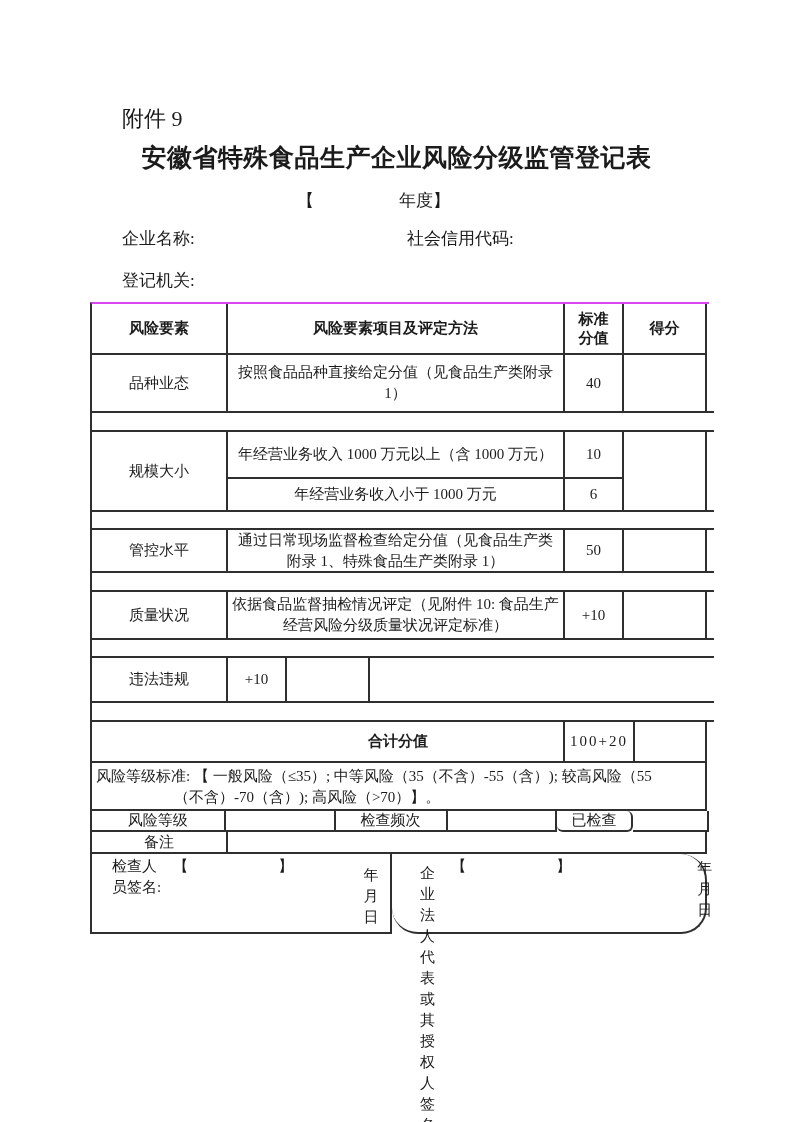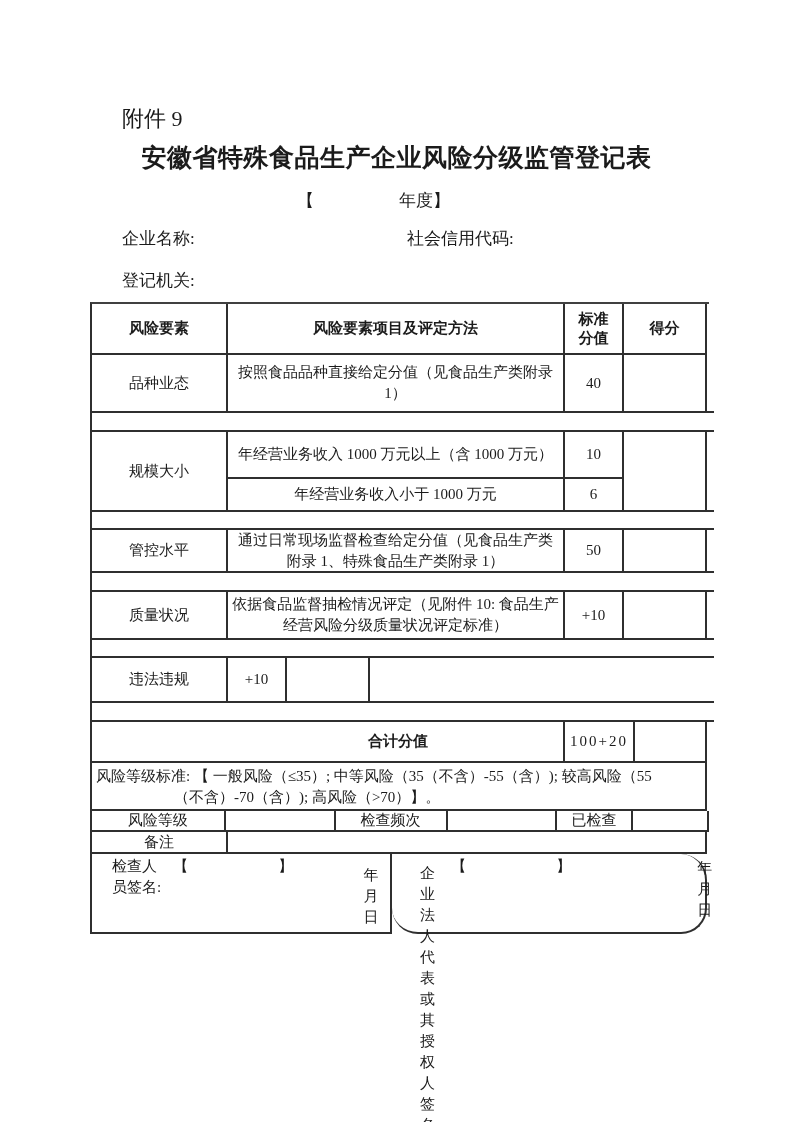--- a/index.html
+++ b/index.html
@@ -12,21 +12,21 @@
   .attach { left:122px; top:104px; font-size:22px; }
   .title  { left:0; top:141px; width:793px; text-align:center; font-size:25px; font-weight:bold; letter-spacing:0.5px; }
   .yearline { left:0; top:189px; width:793px; text-align:center; font-size:17px; transform:translateX(-23px); }
   .inforow { left:0; top:227px; width:793px; font-size:17px; }
   .inforow .lbl1 { position:absolute; left:122px; top:0; }
   .inforow .lbl2 { position:absolute; left:407px; top:0; }
   .regrow { left:122px; top:269px; font-size:17px; }
 
   
   .tbl { position:absolute; left:90px; top:302px; width:617px;
-         border-top:2px solid #404040; border-left:2px solid #2f2f2f;
+         border-top:2px solid #d946ef; border-left:2px solid #2f2f2f;
          font-size:15px; line-height:21px; }
   .row { display:flex; box-sizing:border-box; }
   .c { box-sizing:border-box; border-right:2px solid #2f2f2f; border-bottom:2px solid #2f2f2f;
        display:flex; align-items:center; justify-content:center; text-align:center;
        padding:1px 3px; }
 
   .w1 { width:136px; } .w2 { width:337px; } .w3 { width:59px; } .w4 { width:83px; }
   .h-head { height:51px; } .h-r1 { height:58px; } .h-scale { height:80px; }
   .h-sub1 { height:47px; } .h-sub2 { height:33px; }
   .h-r3 { height:43px; } .h-r4 { height:48px; } .h-r5 { height:45px; }
@@ -53,21 +53,21 @@
   .signCell .sLabel { padding:1px 2px 0 4px; }
   .signCell .sBracket { padding:1px 2px 0 2px; }
   .signCell .sDate { margin-top:auto; text-align:center; }
   .wSignL { width:300px; } .wSignR { width:315px;border-radius:26px; }
   .wSignL .sDate { padding-left:60px; margin-bottom:3px; }
   .wSignR .sLabel { padding-left:12px; padding-top:8px; }
   .wSignR .sBracket { padding-left:10px; }
   .wSignR .sDate { padding-left:124px; margin-bottom:10px; }
 
   .g1 { width:136px; } .g2 { width:112px; } .g3 { width:114px; }
-  .g4 { width:111px; } .g5 { width:78px; } .g6 { width:77px; }
+  .g4 { width:111px; } .g5 { width:78px;border-radius:6px; } .g6 { width:77px; }
   .wRemarkVal { width:479px; }
   .wTotal1 { width:473px; } .wTotal2 { width:70px; } .wTotal3 { width:72px; }
   .wStdRow { width:615px; }
 </style>
 </head>
 <body>
 
 <div class="page">
 
   <div class="abs attach">附件 9</div>

